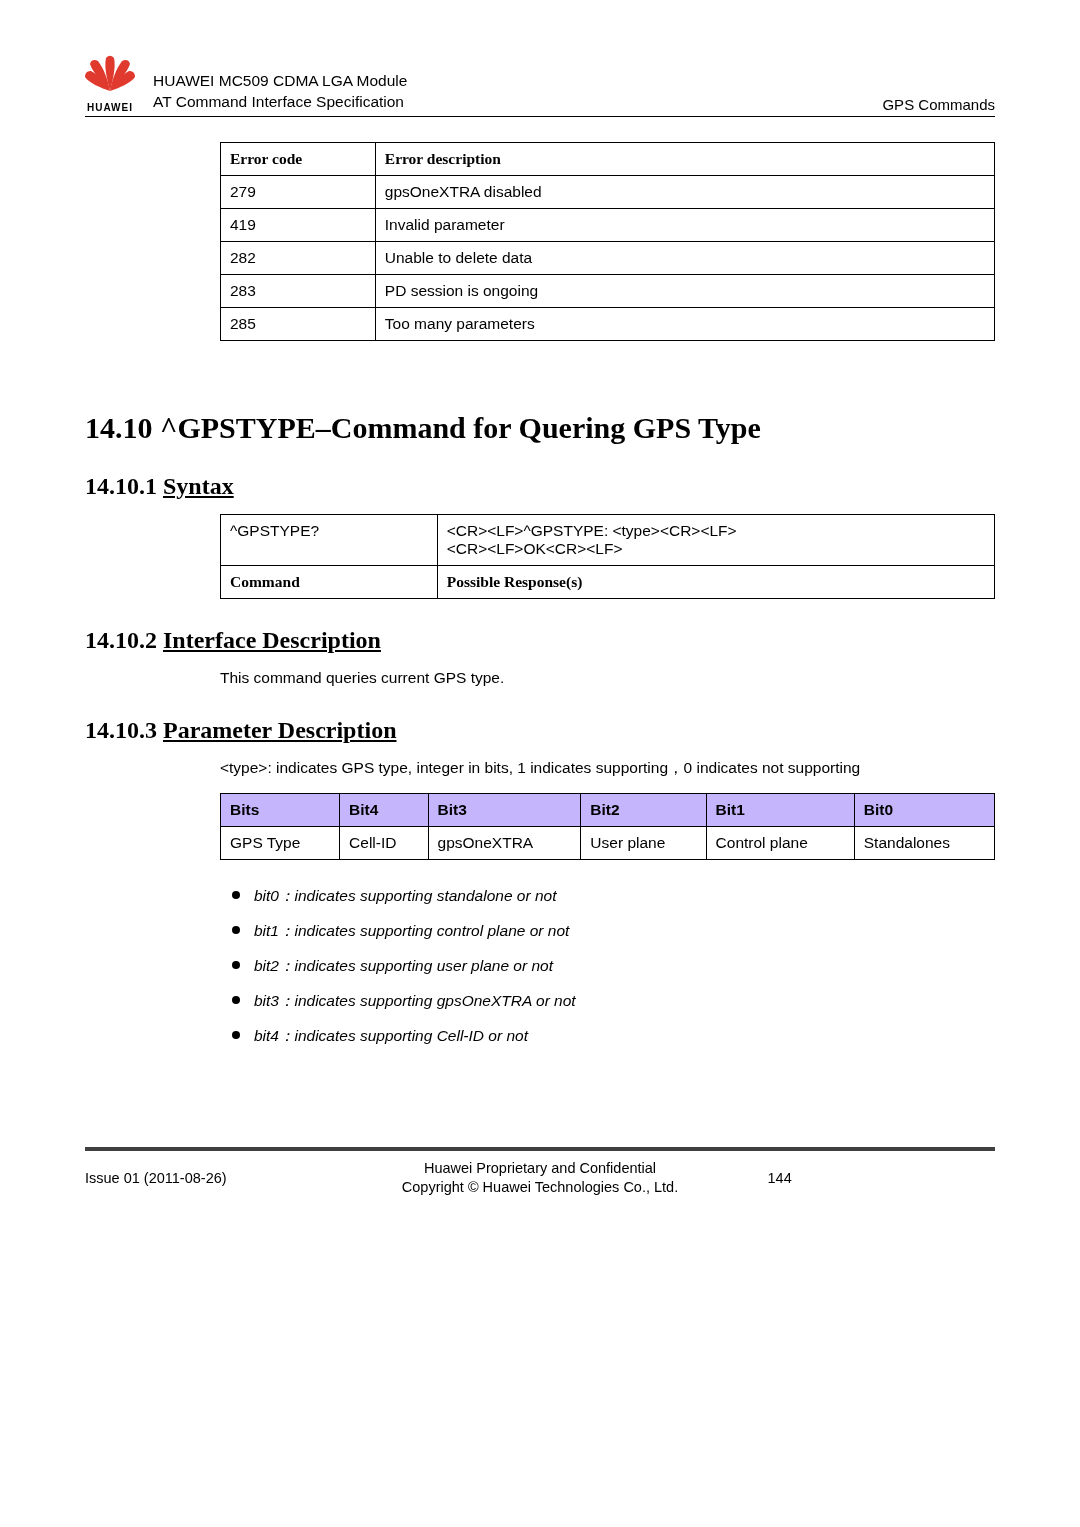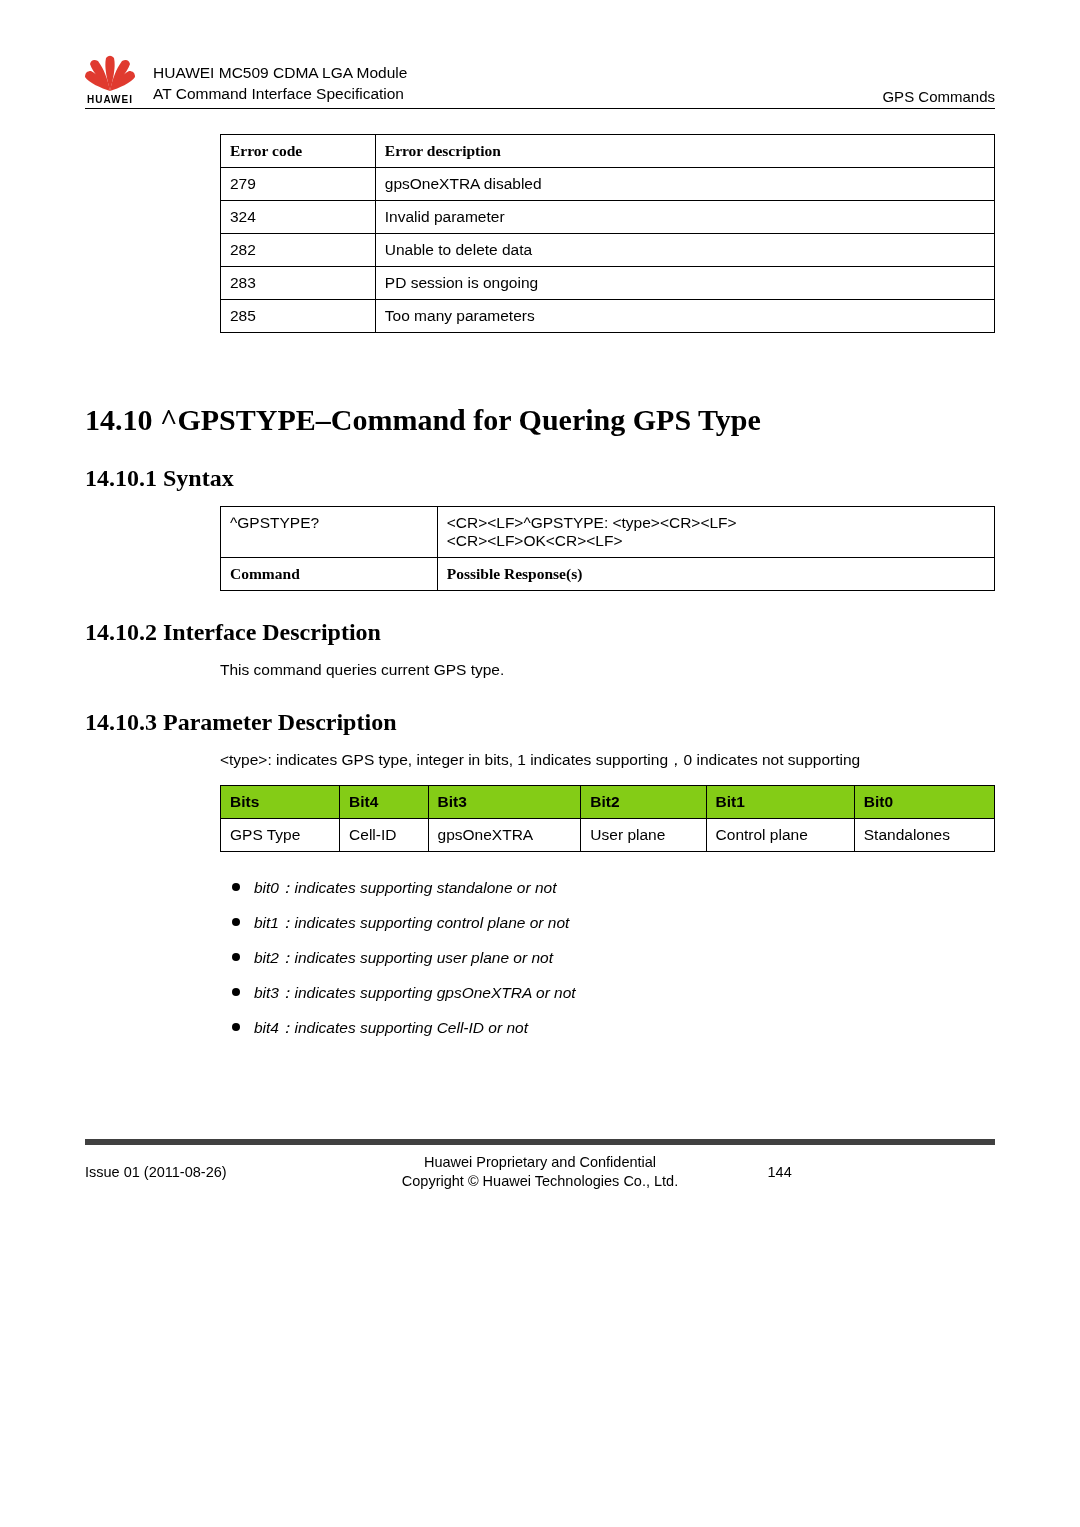--- a/index.html
+++ b/index.html
@@ -21,21 +21,21 @@
       display: flex;
       flex-direction: column;
       align-items: center;
       margin-right: 18px;
     }
     .logo-icon svg { display: block; }
     .logo-text {
       font-size: 10px;
       letter-spacing: 1px;
       font-weight: bold;
-      margin-top: 1px;
+      margin-top: 9px;
       font-family: Arial, sans-serif;
     }
     .header-titles {
       flex: 1;
       font-size: 15.5px;
       line-height: 1.35;
     }
     .header-right {
       font-size: 15px;
       text-align: center;
@@ -54,41 +54,41 @@
       padding: 7px 9px;
       text-align: left;
       font-size: 15.5px;
       vertical-align: top;
     }
     table.error-table th, table.syntax-table th {
       font-family: "Book Antiqua", Palatino, serif;
       font-weight: bold;
     }
     table.bits-table th {
-      background: #84cc16;
+      background: #c4b5fd;
       font-family: Arial, sans-serif;
       font-weight: bold;
     }
     .error-table .col-code { width: 20%; }
     h1.section-title {
       font-family: "Book Antiqua", Palatino, serif;
       font-size: 30px;
       font-weight: bold;
       margin-top: 70px;
       margin-bottom: 14px;
     }
     h2.subsection {
       font-family: "Book Antiqua", Palatino, serif;
       font-size: 24px;
       font-weight: normal;
       margin-bottom: 14px;
       margin-top: 28px;
     }
     h2.subsection .num { font-weight: bold; }
-    h2.subsection .label { font-weight: bold; }
+    h2.subsection .label { font-weight: bold; text-decoration: underline; }
     .body-text {
       font-size: 15.5px;
       margin-bottom: 14px;
       line-height: 1.35;
     }
     ul.bit-list {
       list-style: none;
       margin-top: 26px;
       font-size: 15.5px;
       font-style: italic;
@@ -103,21 +103,21 @@
       width: 8px;
       height: 8px;
       background: #000;
       border-radius: 50%;
       position: absolute;
       left: 12px;
       top: 5px;
     }
     .footer {
       margin-top: 100px;
-      border-top: 6px solid #404040;
+      border-top: 4px solid #404040;
       padding-top: 8px;
       display: flex;
       align-items: center;
       font-size: 14.5px;
     }
     .footer-left { flex: 1; }
     .footer-center { flex: 2; text-align: center; line-height: 1.35; }
     .footer-right { flex: 1; text-align: left; }
     .syntax-table .col-cmd { width: 28%; }
   </style>
@@ -151,21 +151,21 @@
     <tbody>
         <tr>
       <th class="col-code">Error code</th>
       <th>Error description</th>
     </tr>
     <tr>
           <td>279</td>
           <td>gpsOneXTRA disabled</td>
         </tr>
     <tr>
-          <td>324</td>
+          <td>419</td>
           <td>Invalid parameter</td>
         </tr>
     <tr>
           <td>282</td>
           <td>Unable to delete data</td>
         </tr>
     <tr>
           <td>283</td>
           <td>PD session is ongoing</td>
         </tr>

